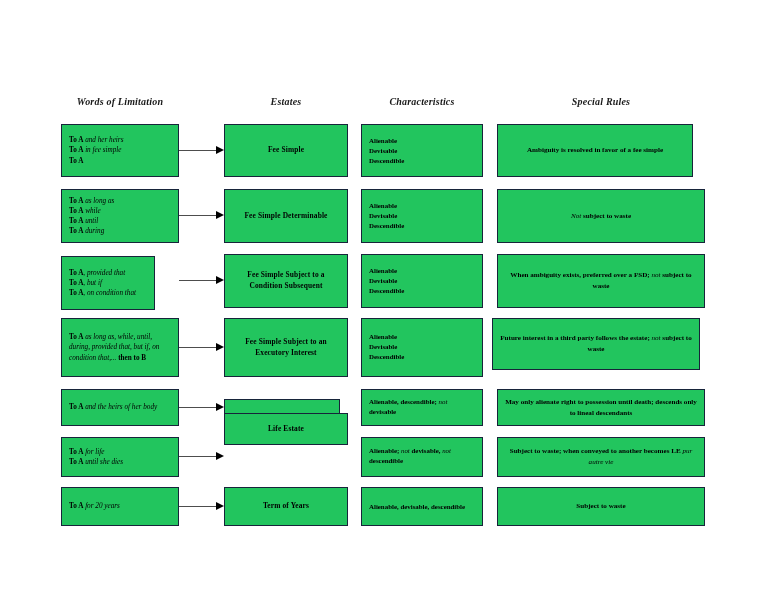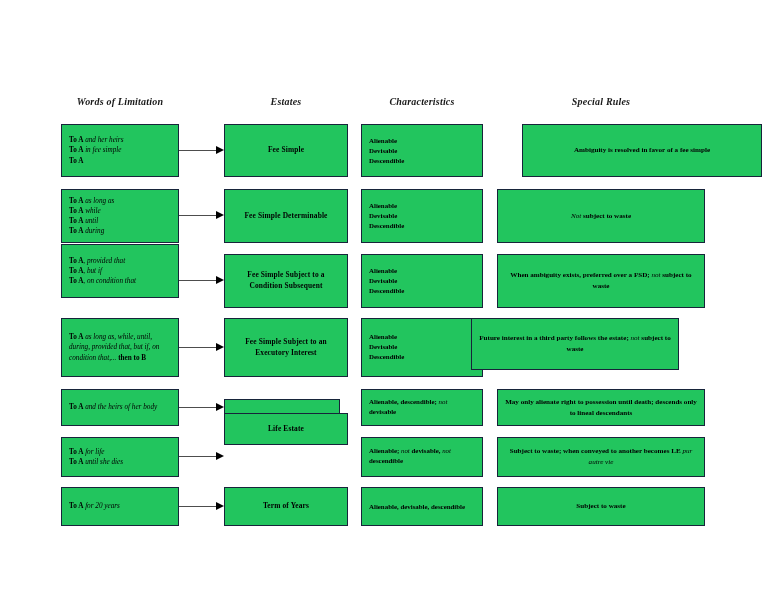--- a/index.html
+++ b/index.html
@@ -121,42 +121,42 @@
   <div class="arrow" style="left:179px; top:146px; width:45px;">
     <div class="shaft" style="width:37px;"></div>
     <div class="head" style="left:37px;"></div>
   </div>
   <div class="box col-estates" style="left:224px; top:124px; width:124px; height:53px;">
     <div class="inner">Fee Simple</div>
   </div>
   <div class="box col-chars" style="left:361px; top:124px; width:122px; height:53px;">
     <div class="inner" style="align-self:flex-start; padding-top:11px;">Alienable<br>Devisable<br>Descendible</div>
   </div>
-  <div class="box col-rules" style="left:497px; top:124px; width:240px; height:53px;margin-left:25px;">
+  <div class="box col-rules" style="left:497px; top:124px; width:196px; height:53px;">
     <div class="inner">Ambiguity is resolved in favor of a fee simple</div>
   </div>
 
   <div class="box col-words" style="left:61px; top:189px; width:118px; height:54px;">
     <div class="inner"><b>To A</b> <i>as long as</i><br><b>To A</b> <i>while</i><br><b>To A</b> <i>until</i><br><b>To A</b> <i>during</i></div>
   </div>
   <div class="arrow" style="left:179px; top:211px; width:45px;">
     <div class="shaft" style="width:37px;"></div>
     <div class="head" style="left:37px;"></div>
   </div>
   <div class="box col-estates" style="left:224px; top:189px; width:124px; height:54px;">
     <div class="inner">Fee Simple Determinable</div>
   </div>
   <div class="box col-chars" style="left:361px; top:189px; width:122px; height:54px;">
     <div class="inner" style="align-self:flex-start; padding-top:11px;">Alienable<br>Devisable<br>Descendible</div>
   </div>
   <div class="box col-rules" style="left:497px; top:189px; width:208px; height:54px;">
     <div class="inner"><span class="em-not">Not</span> subject to waste</div>
   </div>
 
-  <div class="box col-words" style="left:61px; top:244px; width:118px; height:54px;">
+  <div class="box col-words" style="left:61px; top:256px; width:94px; height:54px;">
     <div class="inner"><b>To A</b>, <i>provided that</i><br><b>To A</b>, <i>but if</i><br><b>To A</b>, <i>on condition that</i></div>
   </div>
   <div class="arrow" style="left:179px; top:276px; width:45px;">
     <div class="shaft" style="width:37px;"></div>
     <div class="head" style="left:37px;"></div>
   </div>
   <div class="box col-estates" style="left:224px; top:254px; width:124px; height:54px;">
     <div class="inner">Fee Simple Subject to a Condition Subsequent</div>
   </div>
   <div class="box col-chars" style="left:361px; top:254px; width:122px; height:54px;">
@@ -172,21 +172,21 @@
   <div class="arrow" style="left:179px; top:343px; width:45px;">
     <div class="shaft" style="width:37px;"></div>
     <div class="head" style="left:37px;"></div>
   </div>
   <div class="box col-estates" style="left:224px; top:318px; width:124px; height:59px;">
     <div class="inner">Fee Simple Subject to an Executory Interest</div>
   </div>
   <div class="box col-chars" style="left:361px; top:318px; width:122px; height:59px;">
     <div class="inner" style="align-self:flex-start; padding-top:13px;">Alienable<br>Devisable<br>Descendible</div>
   </div>
-  <div class="box col-rules" style="left:471px; top:318px; width:208px; height:52px;">
+  <div class="box col-rules" style="left:492px; top:318px; width:208px; height:52px;">
     <div class="inner">Future interest in a third party follows the estate; <span class="em-not">not</span> subject to waste</div>
   </div>
 
   <div class="box col-words" style="left:61px; top:389px; width:118px; height:37px;">
     <div class="inner"><b>To A</b> <i>and the heirs of her body</i></div>
   </div>
   <div class="arrow" style="left:179px; top:403px; width:45px;">
     <div class="shaft" style="width:37px;"></div>
     <div class="head" style="left:37px;"></div>
   </div>

